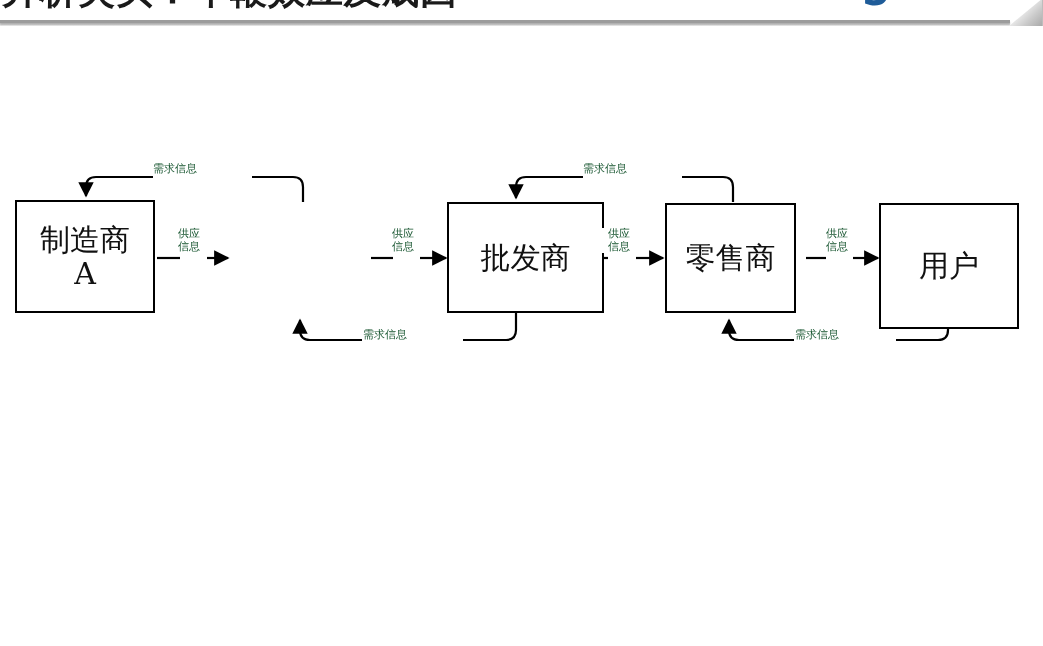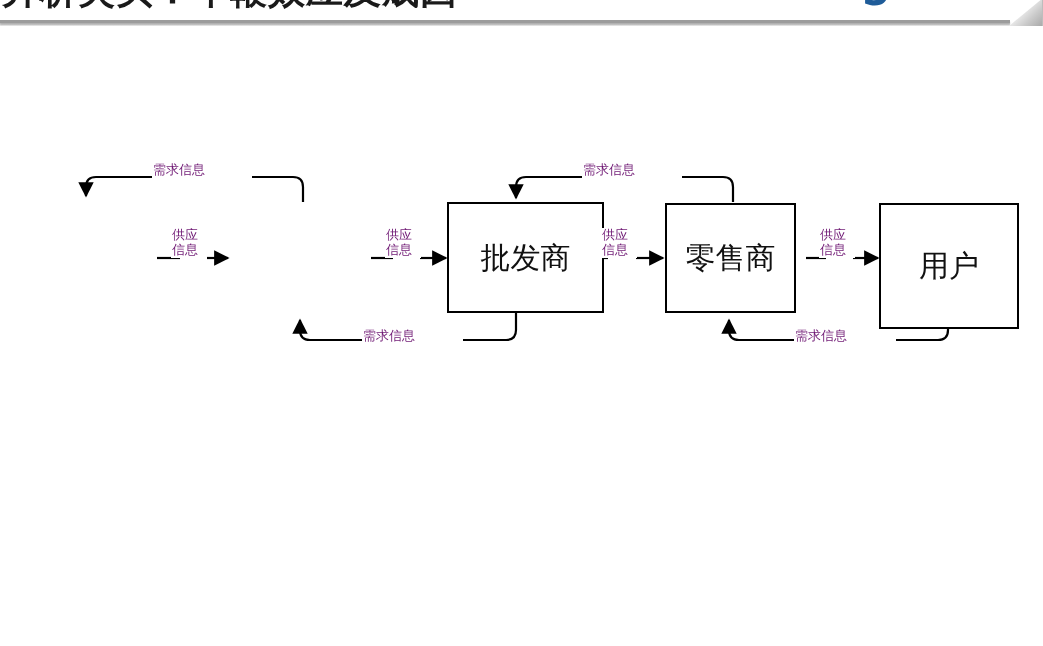--- a/index.html
+++ b/index.html
@@ -111,23 +111,24 @@
     text-align: center;
     line-height: 1.12;
     font-family: "DejaVu Serif", "Liberation Serif", serif;
     font-size: 30px;
     color: #111111;
     letter-spacing: 0px;
   }
   .edge-label {
     position: absolute;
     font-family: "DejaVu Serif", "Liberation Serif", serif;
-    font-size: 13px;
-    color: #701a75;
-    background: #ffffff;
+    font-size: 11px;
+    color: #14532d;
+    background: #ffffff;
+    text-align: center;
     line-height: 1.12;
     white-space: nowrap;
     padding: 0 1px;
   }
   .edge-label.stacked {
     line-height: 1.15;
     white-space: normal;
     width: 34px;
   }
 </style>
@@ -174,20 +175,26 @@
       <path d="M 583 177 L 526 177 Q 516 177 516 187 L 516 198" marker-end="url(#arrow)"></path>
 
       <path d="M 516 313 L 516 330 Q 516 340 506 340 L 463 340"></path>
       <path d="M 363 340 L 310 340 Q 300 340 300 330 L 300 320" marker-end="url(#arrow)"></path>
 
       <path d="M 948 313 L 948 330 Q 948 340 938 340 L 896 340"></path>
       <path d="M 795 340 L 739 340 Q 729 340 729 330 L 729 320" marker-end="url(#arrow)"></path>
     </g>
   </svg>
 
+  <div class="node-box" style="left:15px; top:200px; width:140px; height:113px;">
+    <div>
+      <div>制造商</div>
+      <div>A</div>
+    </div>
+  </div>
 
 
   <div class="node-box" style="left:447px; top:202px; width:157px; height:111px;">
     <div>
       <div>批发商</div>
     </div>
   </div>
 
   <div class="node-box" style="left:665px; top:203px; width:131px; height:110px;">
     <div>

